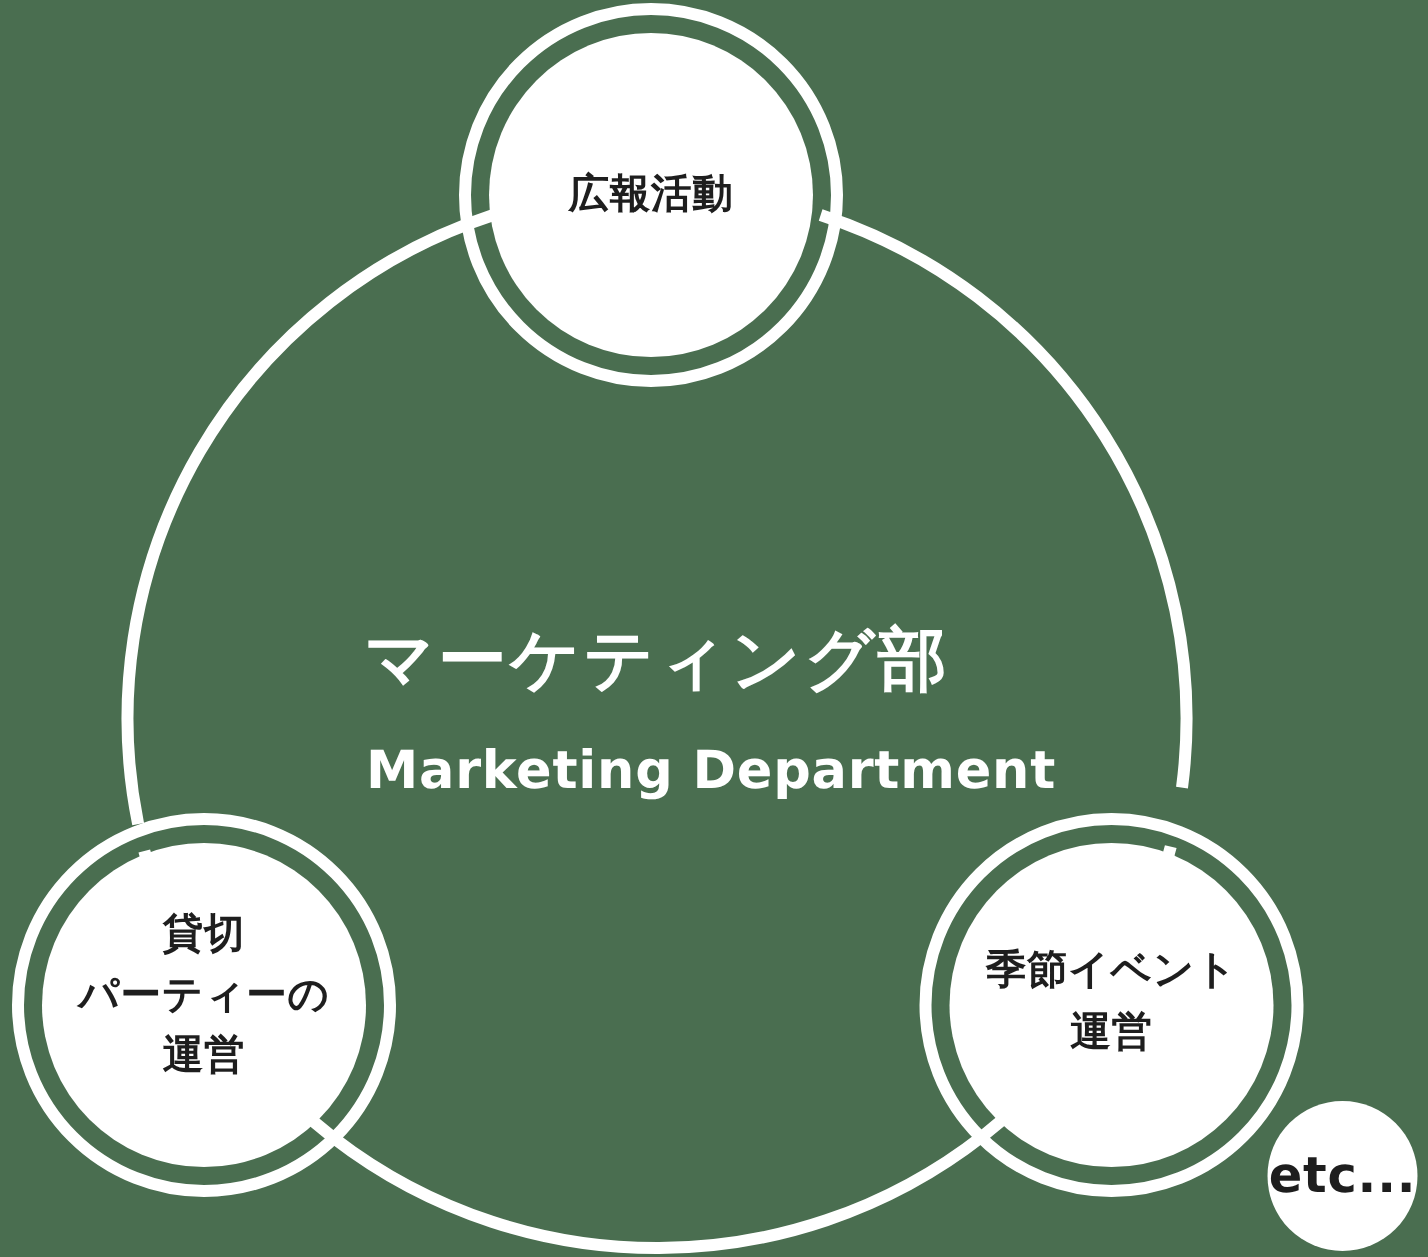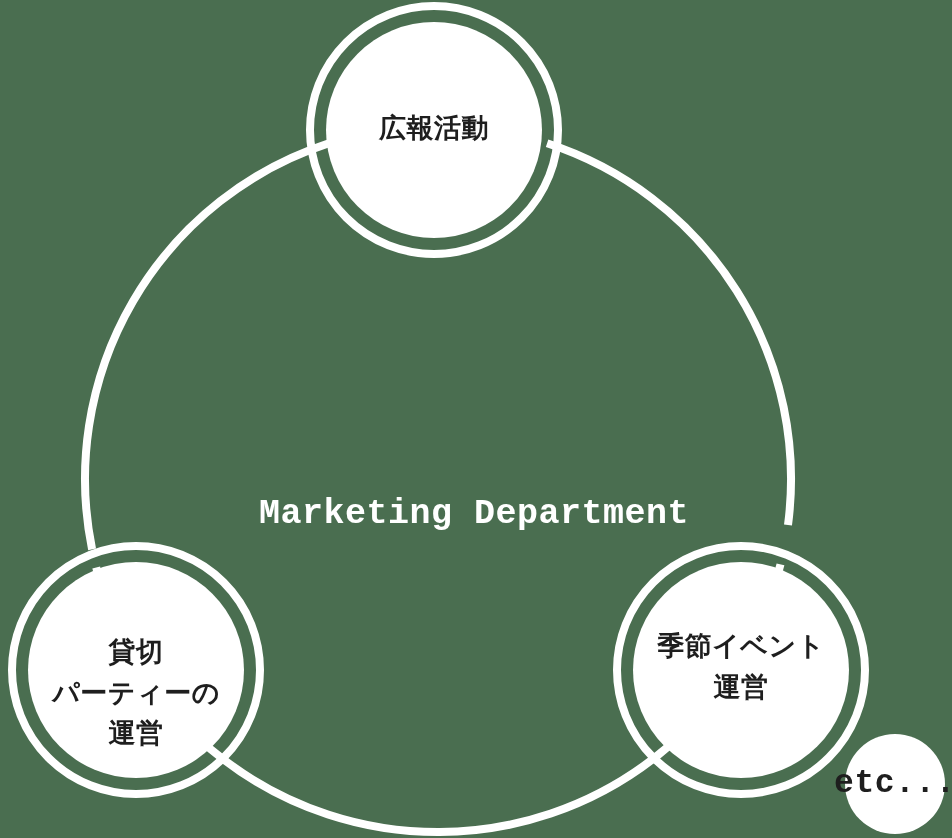--- a/index.html
+++ b/index.html
@@ -6,41 +6,40 @@
     margin: 0;
     padding: 0;
     font-family: "DejaVu Sans", "Liberation Sans", sans-serif;
   }
   .stage {
     position: relative;
     width: 952px;
     height: 838px;
     background: var(--bg, #4A6E50);
     overflow: hidden;
-    font-family: Liberation Mono, monospace;
   }
   .stage svg {
     position: absolute;
     left: 0;
     top: 0;
     display: block;
   }
   .label {
     position: absolute;
     transform: translate(-50%, -50%);
     text-align: center;
     white-space: pre-line;
     color: var(--node-text, #1E1E1E);
     font-weight: bold;
     font-size: 27px;
     line-height: 1.5;
     letter-spacing: 0.5px;
   }
   .label-top      { left: 434px; top: 130px; }
-  .label-bl       { left: 136px; top: 664px; margin-top: 31px; }
+  .label-bl       { left: 136px; top: 664px; }
   .label-br       { left: 741px; top: 668px; }
   .label-etc      { left: 895px; top: 784px; font-size: 33px; line-height: 1.1; }
   .center-title {
     position: absolute;
     left: 438px; top: 440px;
     transform: translate(-50%, -50%);
     color: var(--center-text, #FFFFFF);
     font-weight: bold;
     font-size: 46px;
     letter-spacing: 2px;
@@ -91,16 +90,17 @@
 
   <div class="label label-bl">貸切
 パーティーの
 運営</div>
 
   <div class="label label-br">季節イベント
 運営</div>
 
   <div class="label label-etc">etc...</div>
 
+  <div class="center-title">マーケティング部</div>
 
   <div class="center-subtitle">Marketing Department</div>
 
 </div>
 
 </body></html>

